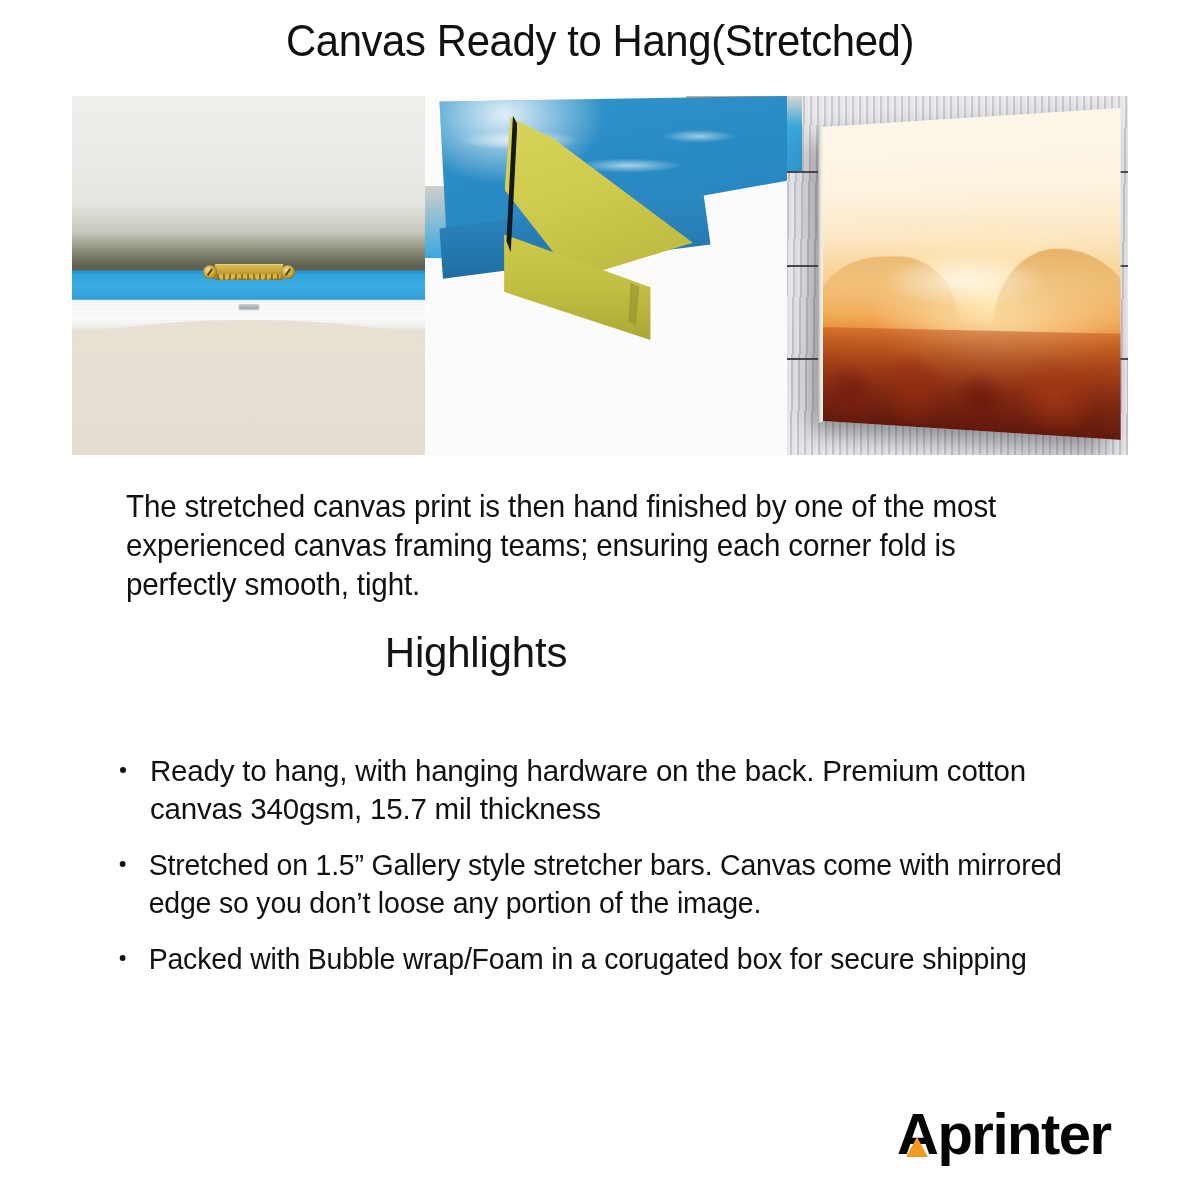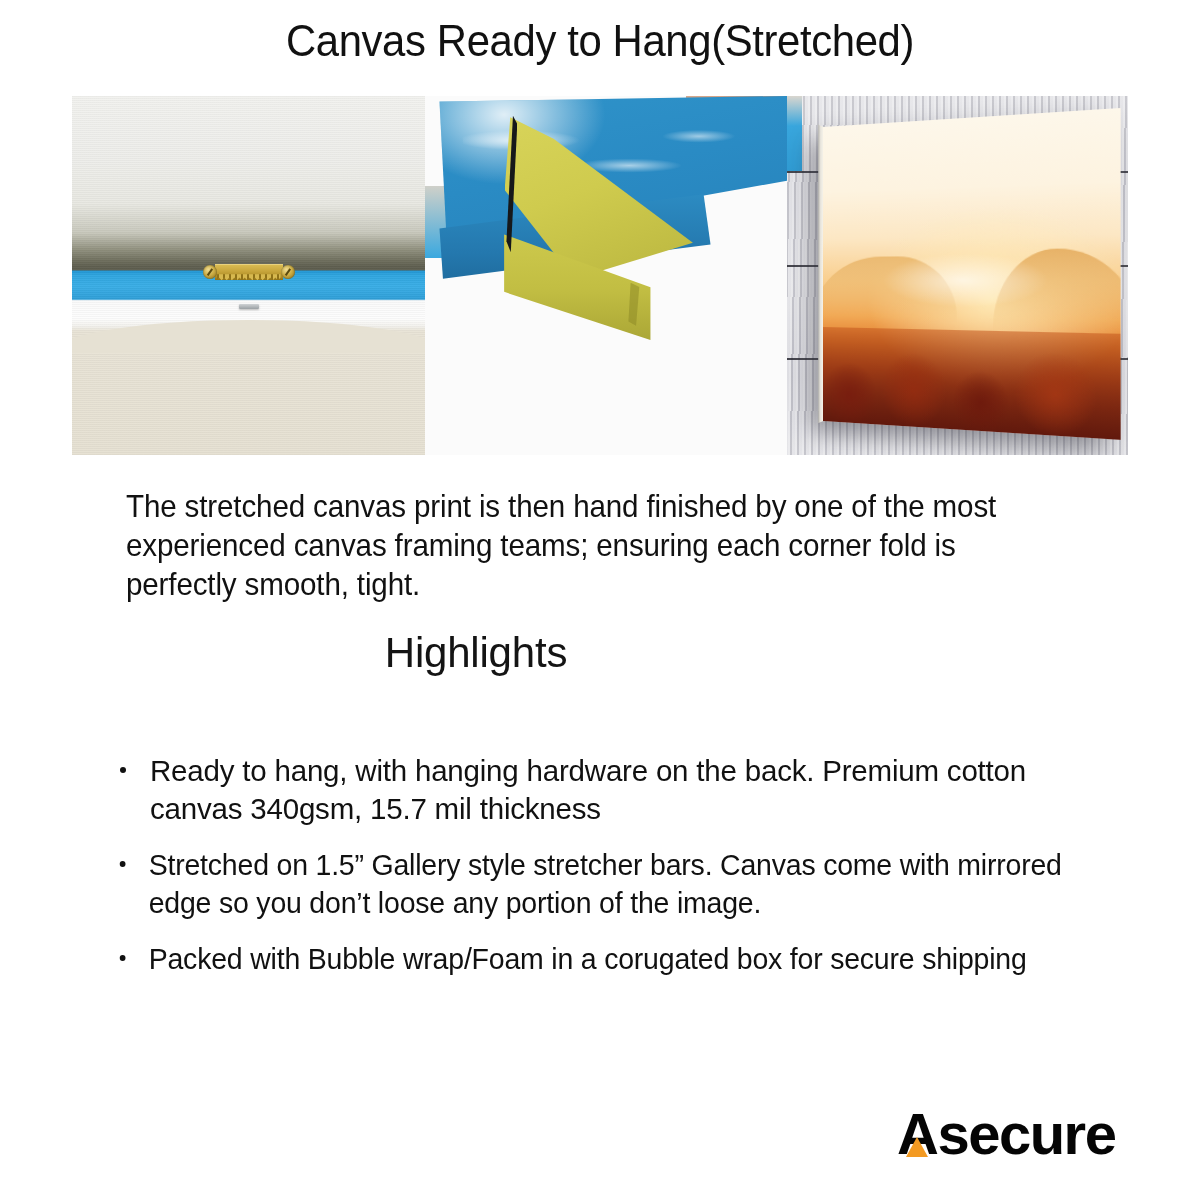--- a/index.html
+++ b/index.html
@@ -445,14 +445,14 @@
     <span class="bullet-dot"></span>
     <span>Packed with Bubble wrap/Foam in a corugated box for secure shipping</span>
   </li>
 </ul>
 
 <div class="brand-logo">
   <span class="logo-a-wrap">
     <span>A</span>
     <span class="logo-a-triangle"></span>
   </span>
-    <span>secure</span>
+    <span>printer</span>
 </div>
 
 </body></html>

